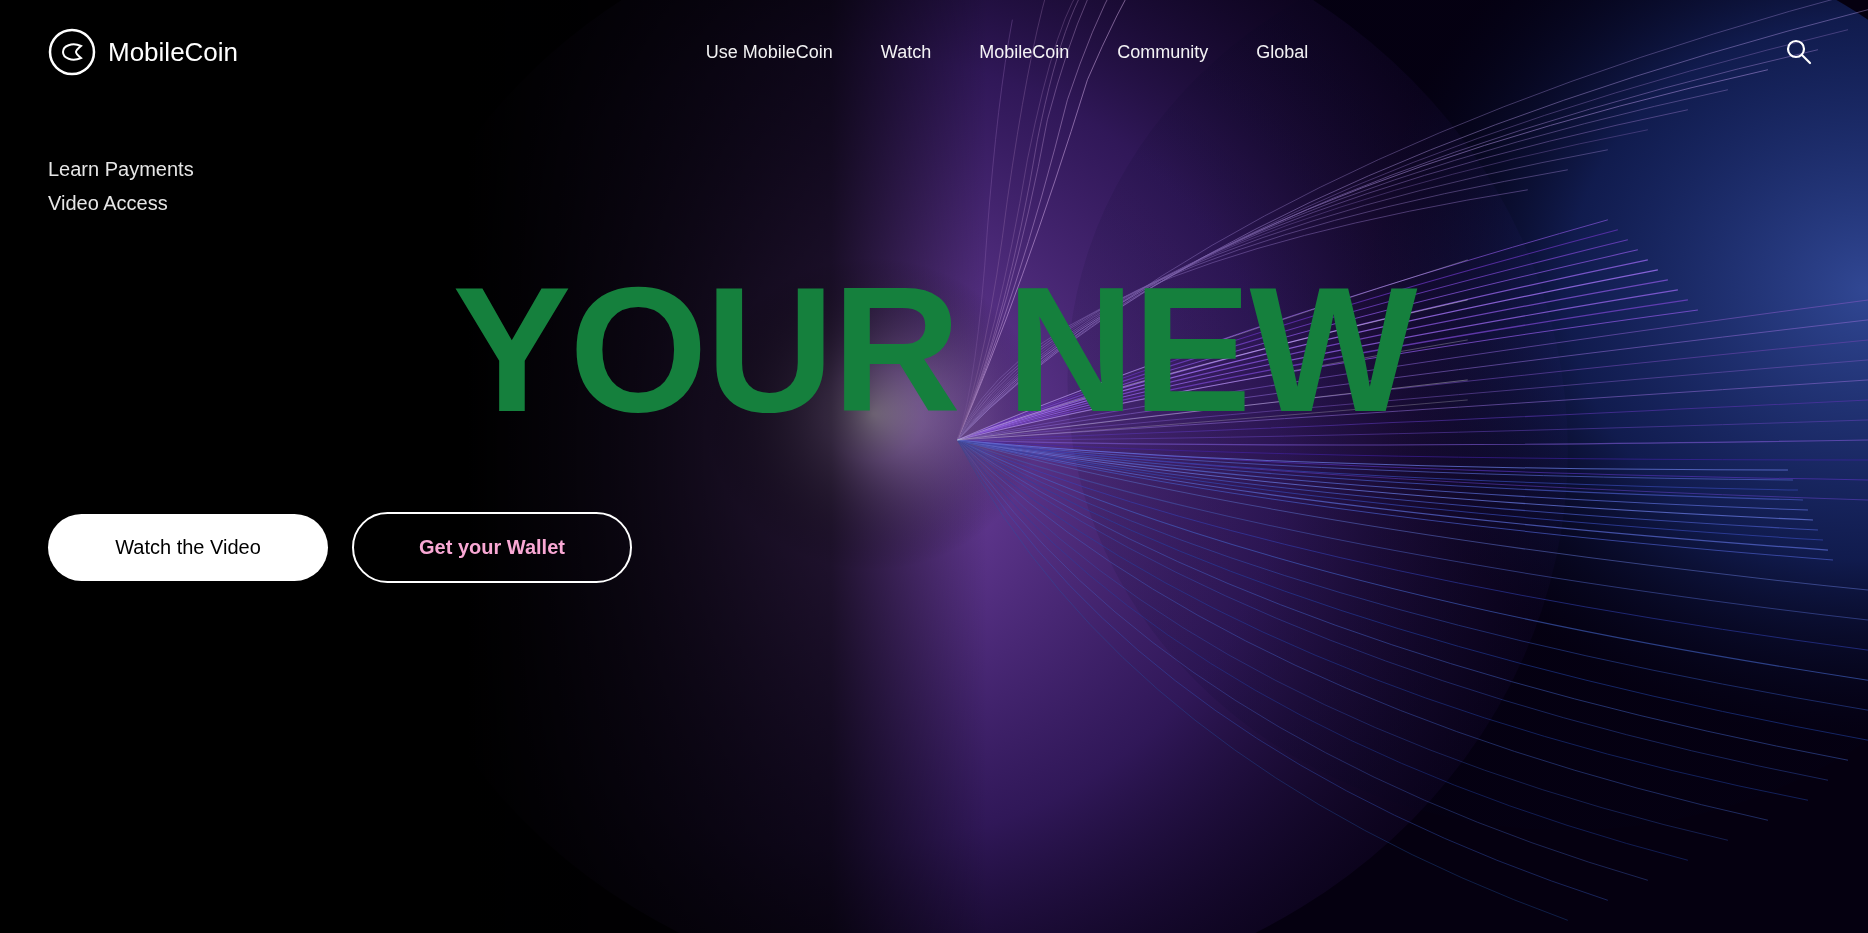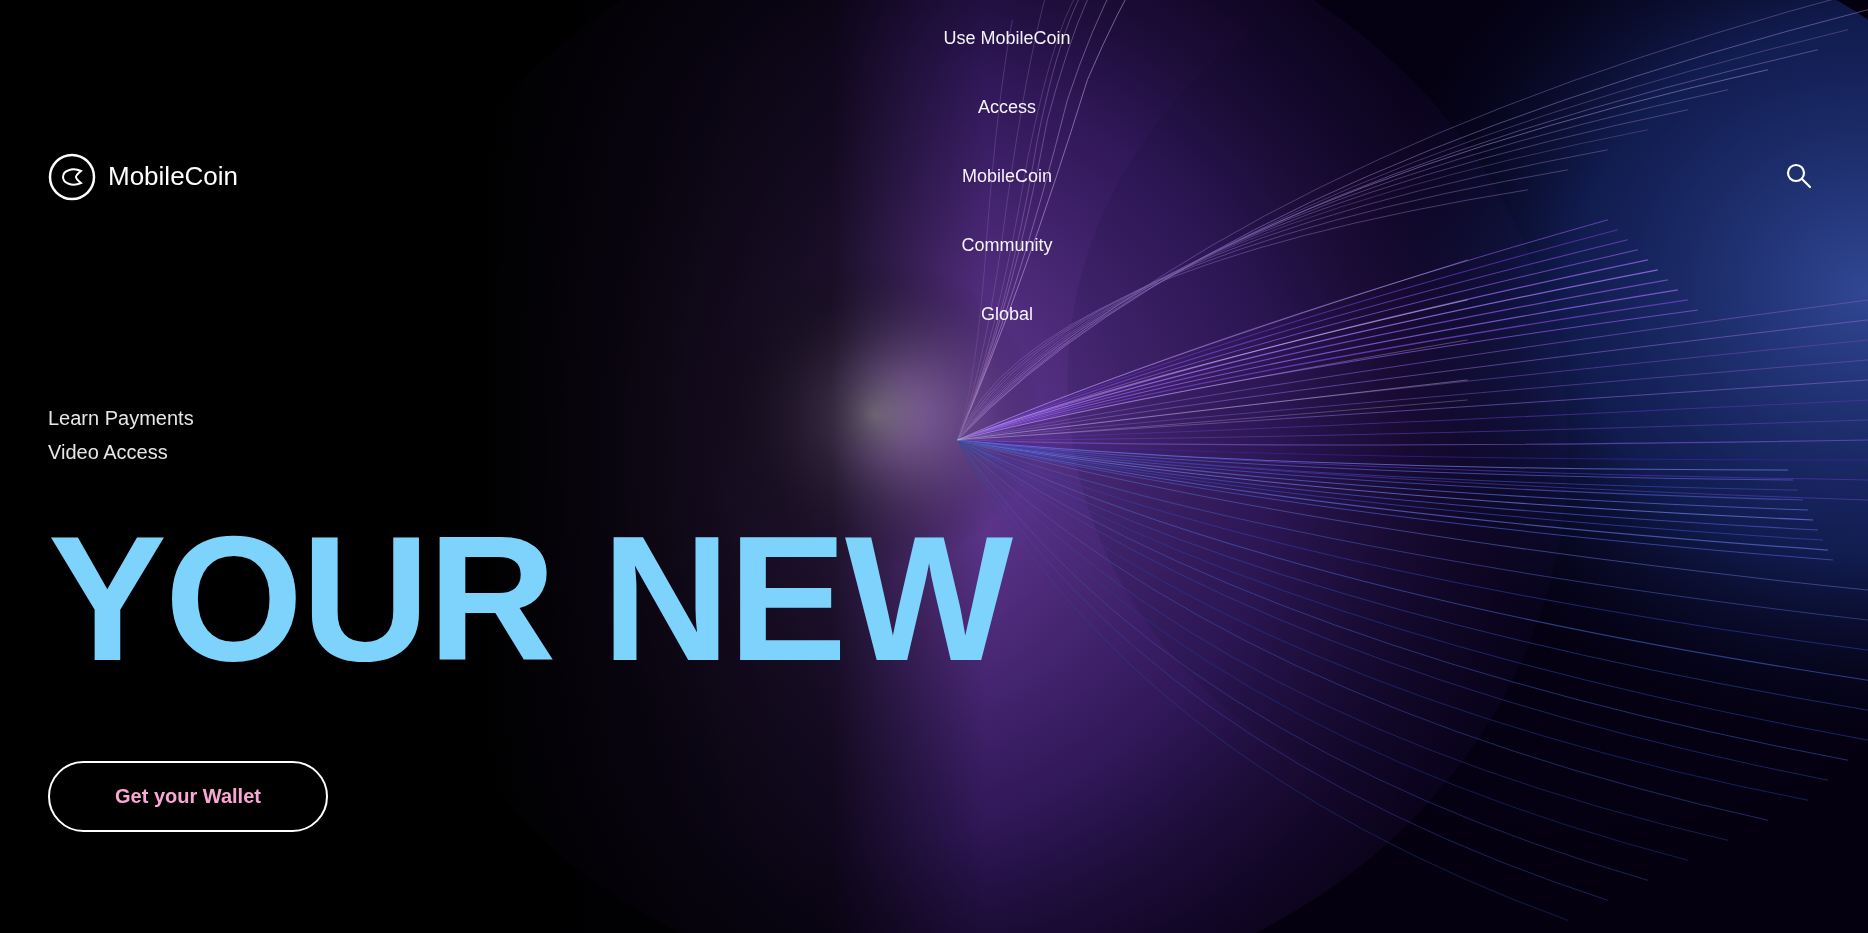--- a/index.html
+++ b/index.html
@@ -46,21 +46,20 @@
       font-size: 26px;
       font-weight: 500;
       color: #fff;
     }
 
     .nav-links {
       display: flex;
       align-items: center;
       gap: 48px;
       list-style: none;
-      flex-direction: column;
     }
 
     .nav-links a {
       color: #fff;
       text-decoration: none;
       font-size: 18px;
       font-weight: 400;
       opacity: 0.95;
     }
 
@@ -91,24 +90,25 @@
       line-height: 1.5;
       color: #fff;
       opacity: 0.9;
       margin-bottom: 4px;
     }
 
     .hero-title {
       font-size: 178px;
       font-weight: 700;
       line-height: 0.92;
-      color: #7dd3fc;
+      color: #15803d;
       text-transform: uppercase;
       letter-spacing: -2px;
       margin-top: 50px;
+      text-align: center;
     }
 
     .hero-buttons {
       display: flex;
       gap: 24px;
       margin-top: 80px;
       align-items: center;
     }
 
     .btn-watch {
@@ -278,21 +278,21 @@
   <a href="#" class="nav-logo">
     <svg class="nav-logo-icon" viewBox="0 0 48 48" fill="none" xmlns="http://www.w3.org/2000/svg">
       <circle cx="24" cy="24" r="22" stroke="white" stroke-width="2.5" fill="none"></circle>
       <path d="M15 24 C15 18, 24 14, 33 18 C33 18 28 22 28 24 C28 26 33 30 33 30 C24 34 15 30 15 24Z" stroke="white" stroke-width="2" fill="none"></path>
     </svg>
     <span class="nav-logo-text">MobileCoin</span>
   </a>
 
   <ul class="nav-links">
     <li><a href="#">Use MobileCoin</a></li>
-    <li><a href="#">Access</a></li>
+    <li><a href="#">Watch</a></li>
     <li><a href="#">MobileCoin</a></li>
     <li><a href="#">Community</a></li>
     <li><a href="#">Global</a></li>
   </ul>
 
   <div class="nav-right">
     <button class="search-icon-btn">
       <svg width="28" height="28" viewBox="0 0 28 28" fill="none" xmlns="http://www.w3.org/2000/svg">
         <circle cx="12" cy="12" r="8" stroke="white" stroke-width="2.2"></circle>
         <line x1="18" y1="18" x2="26" y2="26" stroke="white" stroke-width="2.2" stroke-linecap="round"></line>
@@ -303,15 +303,16 @@
 
 <div class="hero-content">
   <p class="hero-subtitle">Learn Payments</p>
   <p class="hero-subtitle">Video Access</p>
 
   <h1 class="hero-title">
     <span>YOUR NEW</span><br>
   </h1>
 
   <div class="hero-buttons">
+    <button class="btn-watch">Watch the Video</button>
     <button class="btn-wallet">Get your Wallet</button>
   </div>
 </div>
 
 </body></html>

